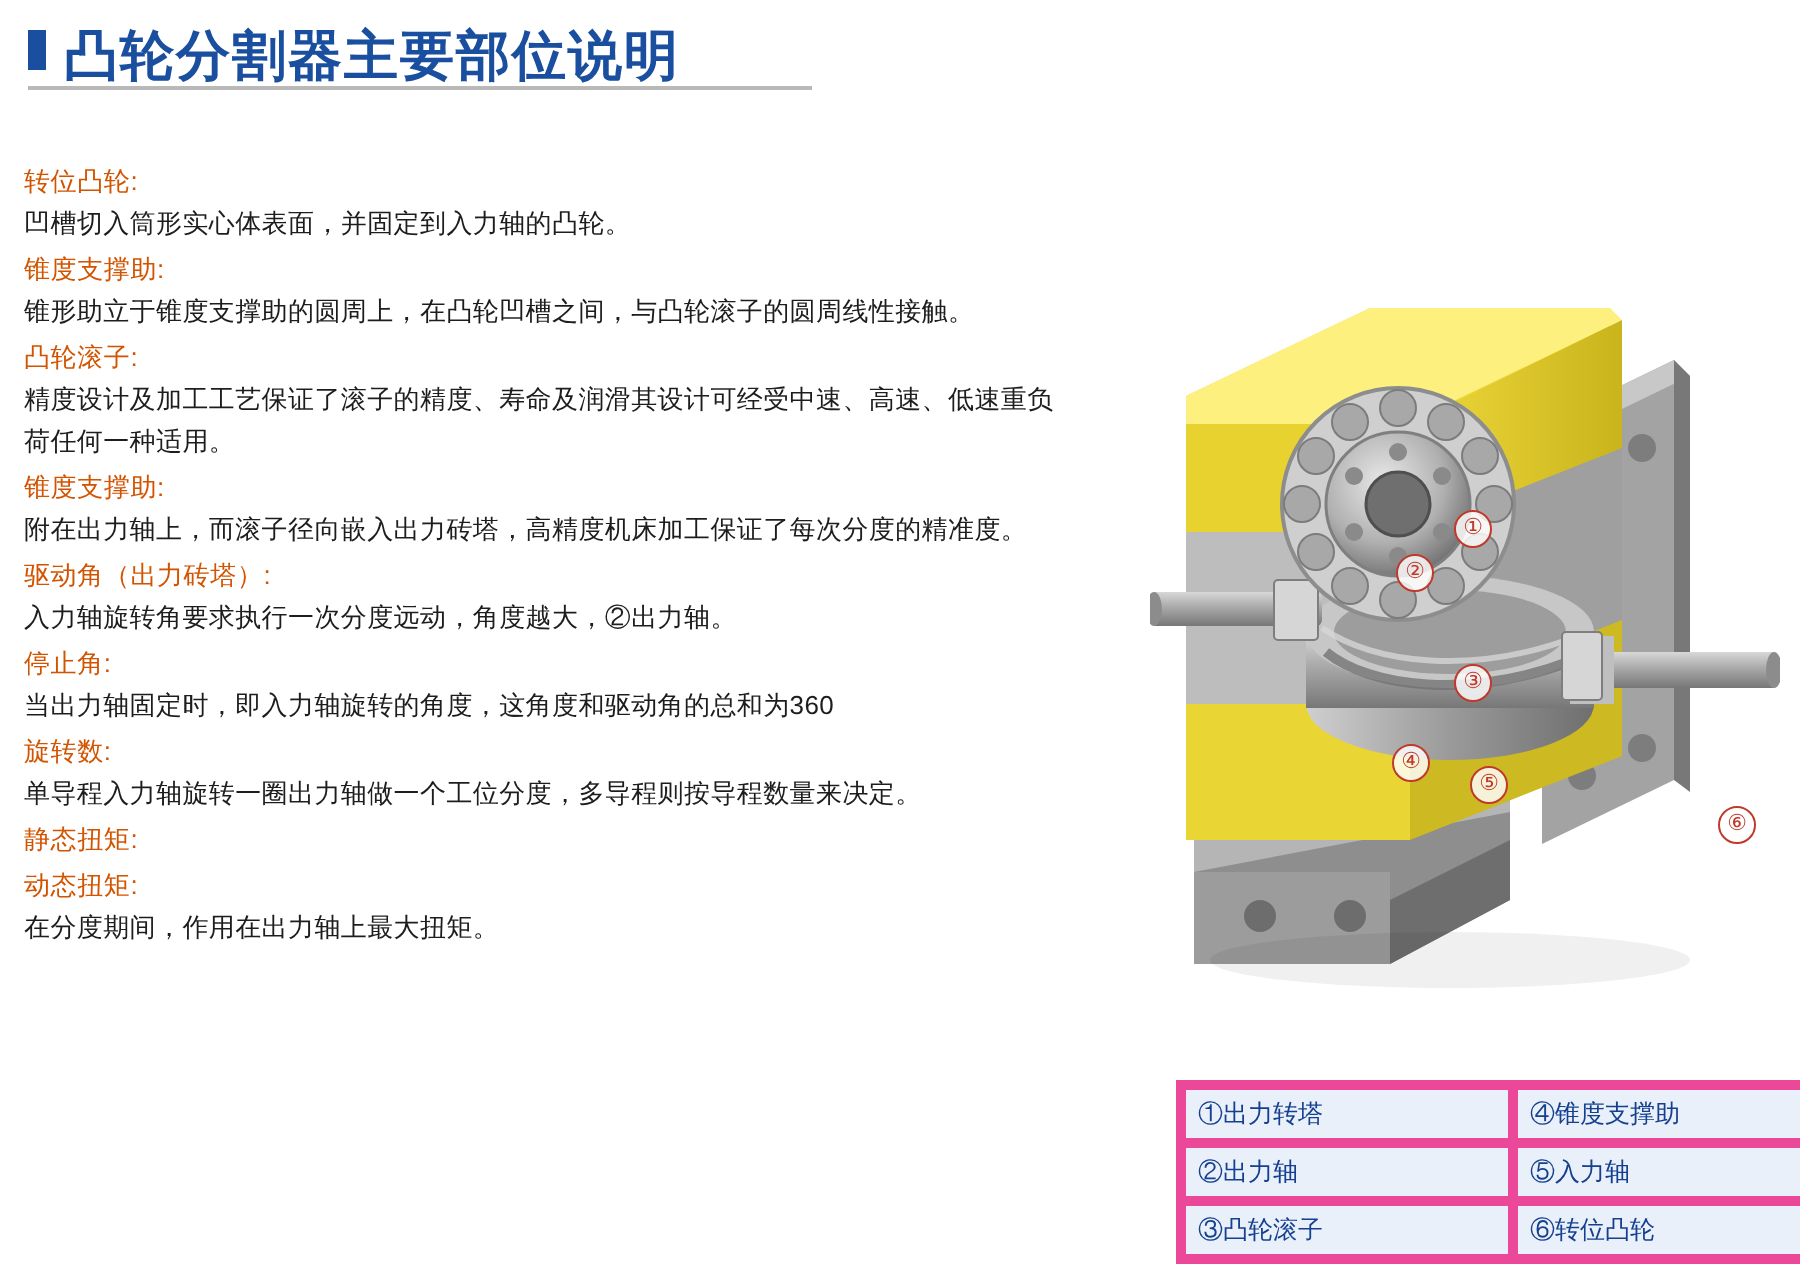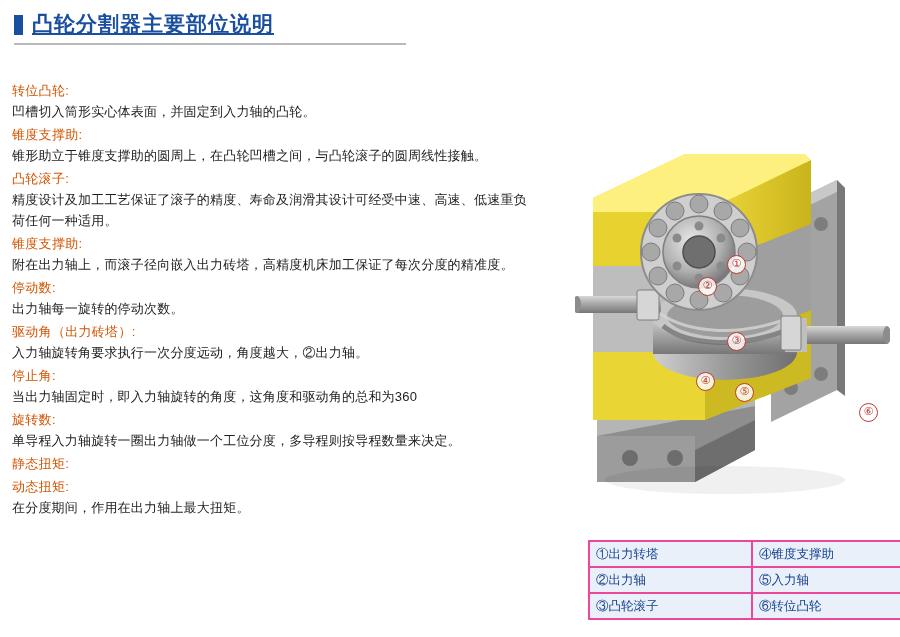--- a/index.html
+++ b/index.html
@@ -28,26 +28,25 @@
     left: 0;
     top: 5px;
     width: 9px;
     height: 20px;
     background: #1a4fa0;
   }
   #header-title {
     position: absolute;
     left: 18px;
     top: 0px;
-    font-size: 21px;
+    font-size: 27px;
     font-weight: bold;
     color: #1a4fa0;
     letter-spacing: 1px;
     white-space: nowrap;
-    text-decoration: underline;
   }
   #header-rule {
     position: absolute;
     left: 0;
     top: 33px;
     width: 392px;
     height: 2px;
     background: #b9b9b9;
   }
 
@@ -101,21 +100,21 @@
   
   #legend {
     position: absolute;
     left: 588px;
     top: 540px;
     width: 298px;
     border-collapse: collapse;
     table-layout: fixed;
   }
   #legend td {
-    border: 2px solid #ec4899;
+    border: 5px solid #ec4899;
     background: #eaf0fa;
     color: #14408f;
     font-size: 12.5px;
     height: 24px;
     padding: 0 6px;
     white-space: nowrap;
     margin-top: 40px;
   }
   #legend td.a { width: 149px; }
   #legend td.b { width: 149px; }
@@ -138,24 +137,20 @@
     <div class="sec-title">锥度支撑助:</div>
     <div class="sec-body">锥形助立于锥度支撑助的圆周上，在凸轮凹槽之间，与凸轮滚子的圆周线性接触。</div>
   </div>
   <div class="sec">
     <div class="sec-title">凸轮滚子:</div>
     <div class="sec-body">精度设计及加工工艺保证了滚子的精度、寿命及润滑其设计可经受中速、高速、低速重负荷任何一种适用。</div>
   </div>
   <div class="sec">
     <div class="sec-title">锥度支撑助:</div>
     <div class="sec-body">附在出力轴上，而滚子径向嵌入出力砖塔，高精度机床加工保证了每次分度的精准度。</div>
-  </div>
-  <div class="sec">
-    <div class="sec-title">停动数:</div>
-    <div class="sec-body">出力轴每一旋转的停动次数。</div>
   </div>
   <div class="sec">
     <div class="sec-title">驱动角（出力砖塔）:</div>
     <div class="sec-body">入力轴旋转角要求执行一次分度远动，角度越大，②出力轴。</div>
   </div>
   <div class="sec">
     <div class="sec-title">停止角:</div>
     <div class="sec-body">当出力轴固定时，即入力轴旋转的角度，这角度和驱动角的总和为360</div>
   </div>
   <div class="sec">

